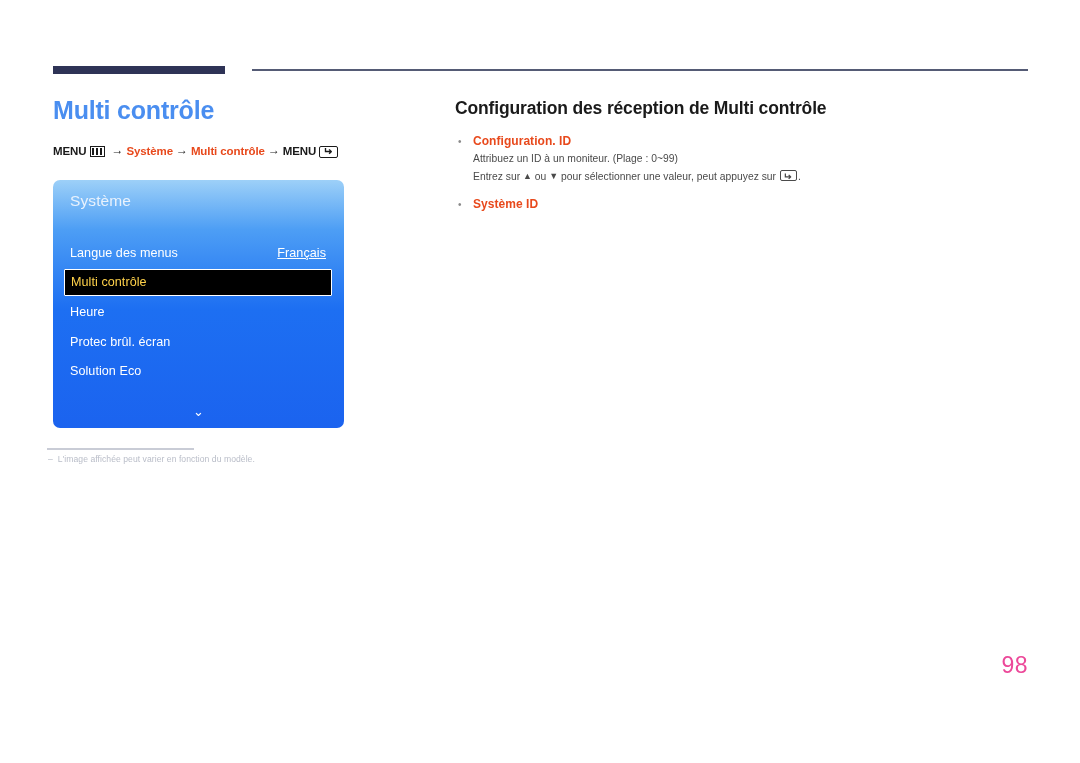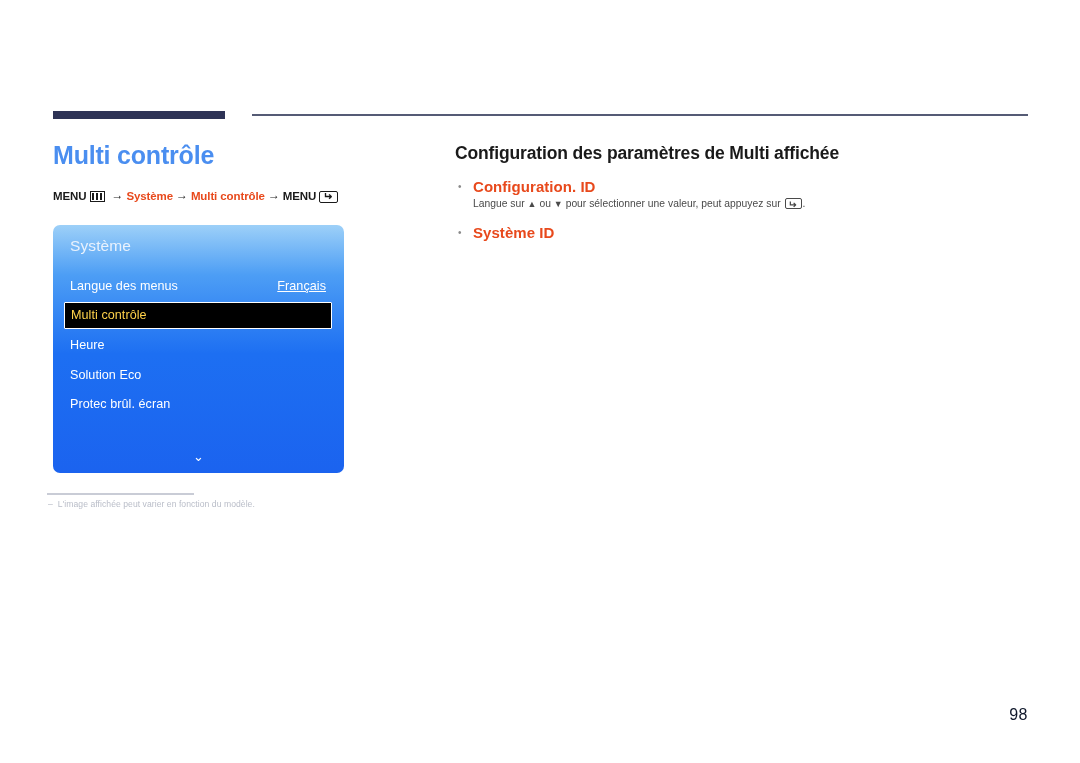--- a/index.html
+++ b/index.html
@@ -7,21 +7,20 @@
     margin: 0; padding: 0;
     width: 1080px; height: 763px;
     background: #ffffff;
     font-family: "Liberation Sans", sans-serif;
     overflow: hidden;
   }
   .page {
     position: relative;
     width: 1080px; height: 712px;
     background: #ffffff;
-    margin-top: 45px;
   }
 
   
   .rule-thick {
     position: absolute;
     left: 53px; top: 66px;
     width: 172px; height: 8px;
     background: #2e3356;
   }
   .rule-thin {
@@ -114,21 +113,21 @@
   }
   .osd-title {
     position: absolute;
     left: 17px; top: 12px;
     font-size: 15.5px;
     color: #e9f2fd;
     letter-spacing: 0.1px;
   }
   .osd-list {
     position: absolute;
-    left: 0; right: 0; top: 46px;
+    left: 0; right: 0; top: 58px;
   }
   .osd-row {
     position: relative;
     height: 29.6px;
     display: flex;
     align-items: center;
     padding: 0 18px 0 17px;
     color: #ffffff;
     font-size: 12.6px;
     letter-spacing: 0.05px;
@@ -208,21 +207,21 @@
   .bullet-dot {
     width: 18px;
     flex: 0 0 18px;
     color: #8a8a8a;
     font-size: 10px;
     line-height: 17px;
     text-align: left;
     padding-left: 3px;
   }
   .bullet-head {
-    font-size: 15px;
+    font-size: 12px;
     font-weight: bold;
     color: #e8491c;
     line-height: 17px;
     letter-spacing: 0.05px;
   }
   .bullet-body {
     padding-left: 18px;
   }
   .bullet-line {
     font-size: 10.3px;
@@ -249,22 +248,22 @@
     font-size: 10px;
     font-weight: bold;
     color: #4a4a4a;
     transform: scaleX(-1);
   }
 
   
   .page-number {
     position: absolute;
     right: 52px; bottom: 33px;
-    font-size: 16px;
-    color: #0f172a;
+    font-size: 23px;
+    color: #ec4899;
     letter-spacing: 0.5px;
   }
 </style>
 </head>
 <body>
 
 <div class="page">
 
   <div class="rule-thick"></div>
   <div class="rule-thin"></div>
@@ -305,53 +304,54 @@
           <span class="lbl">Multi contrôle</span>
         </div>
       </div>
 
       <div class="osd-row">
         <span class="lbl">Heure</span>
         <span class="val"></span>
       </div>
 
       <div class="osd-row">
+        <span class="lbl">Protec brûl. écran</span>
+        <span class="val"></span>
+      </div>
+
+      <div class="osd-row">
         <span class="lbl">Solution Eco</span>
-        <span class="val"></span>
-      </div>
-
-      <div class="osd-row">
-        <span class="lbl">Protec brûl. écran</span>
         <span class="val"></span>
       </div>
 
 
     </div>
 
     <div class="osd-chevron">⌄</div>
   </div>
 
   <div class="foot-rule"></div>
   <div class="footnote">
     <span class="dash">‒</span>
     <span>L'image affichée peut varier en fonction du modèle.</span>
   </div>
 
   <div class="right-col">
 
-    <h2 class="section-title">Configuration des paramètres de Multi affichée</h2>
+    <h2 class="section-title">Configuration des réception de Multi contrôle</h2>
 
     <div class="bullet-group">
       <div class="bullet-row">
         <span class="bullet-dot">•</span>
         <span class="bullet-head">Configuration. ID</span>
       </div>
       <div class="bullet-body">
+        <div class="bullet-line">Attribuez un ID à un moniteur. (Plage : 0~99)</div>
         <div class="bullet-line">
-          <span>Langue sur </span><span class="tri">▲</span><span> ou </span><span class="tri">▼</span><span> pour sélectionner une valeur, peut appuyez sur </span><span class="enter-icon-sm"></span><span>.</span>
+          <span>Entrez sur </span><span class="tri">▲</span><span> ou </span><span class="tri">▼</span><span> pour sélectionner une valeur, peut appuyez sur </span><span class="enter-icon-sm"></span><span>.</span>
         </div>
       </div>
     </div>
 
     <div class="bullet-group">
       <div class="bullet-row">
         <span class="bullet-dot">•</span>
         <span class="bullet-head">Système ID</span>
       </div>
       <div class="bullet-body">

